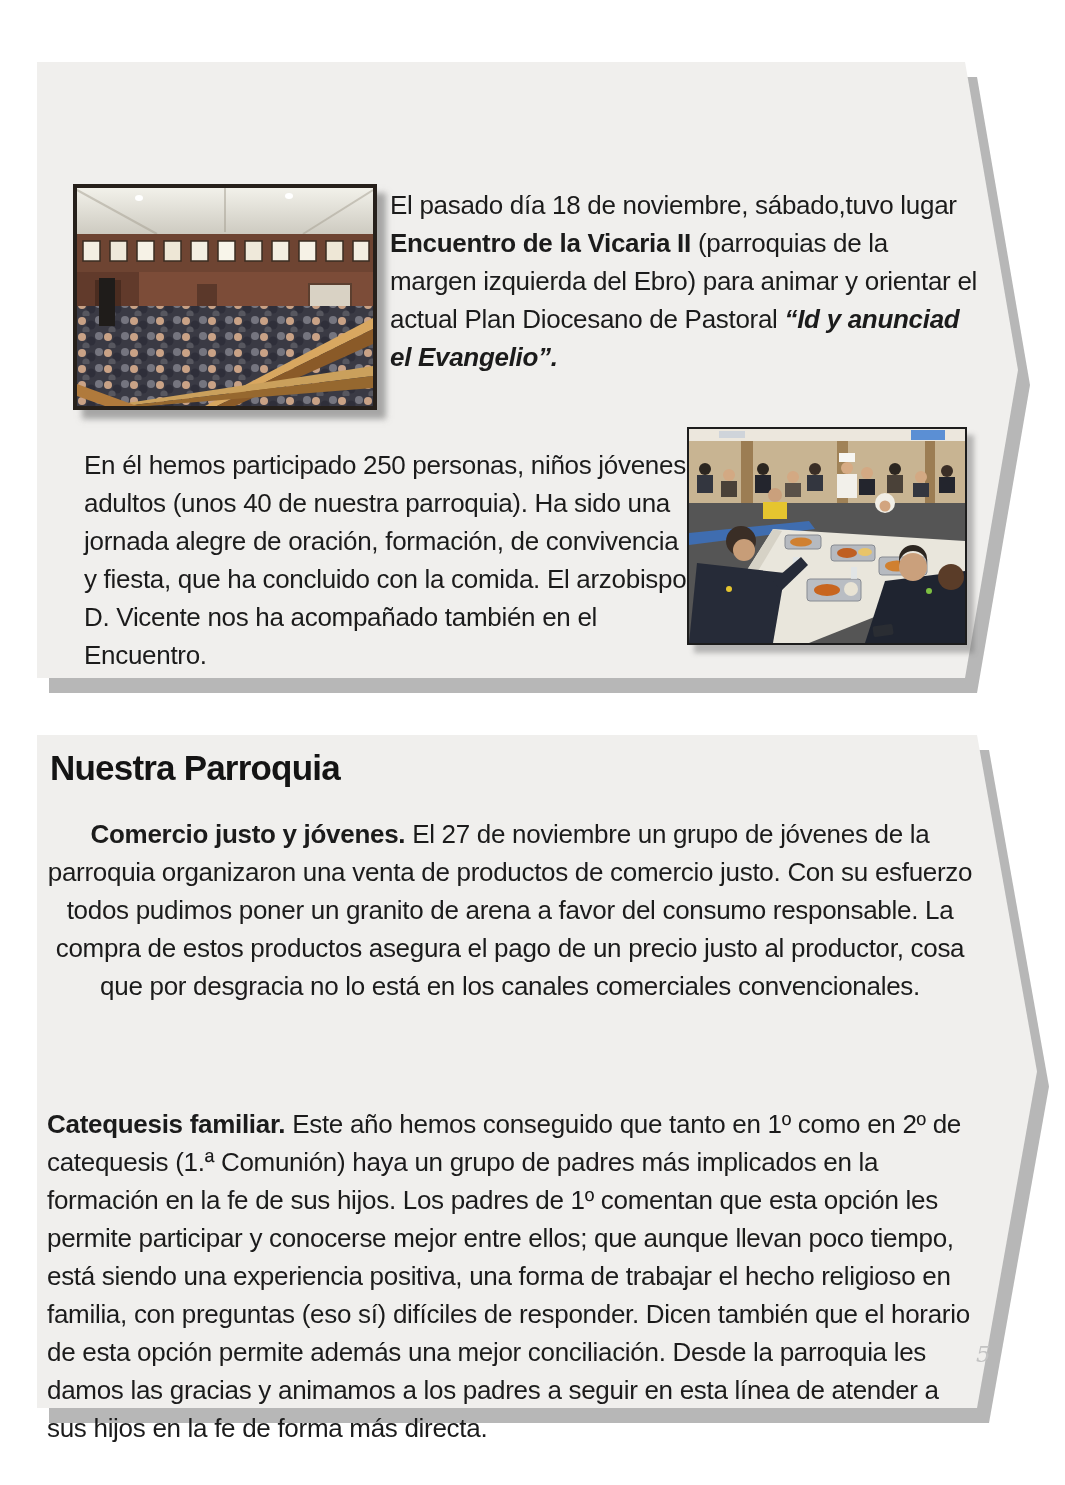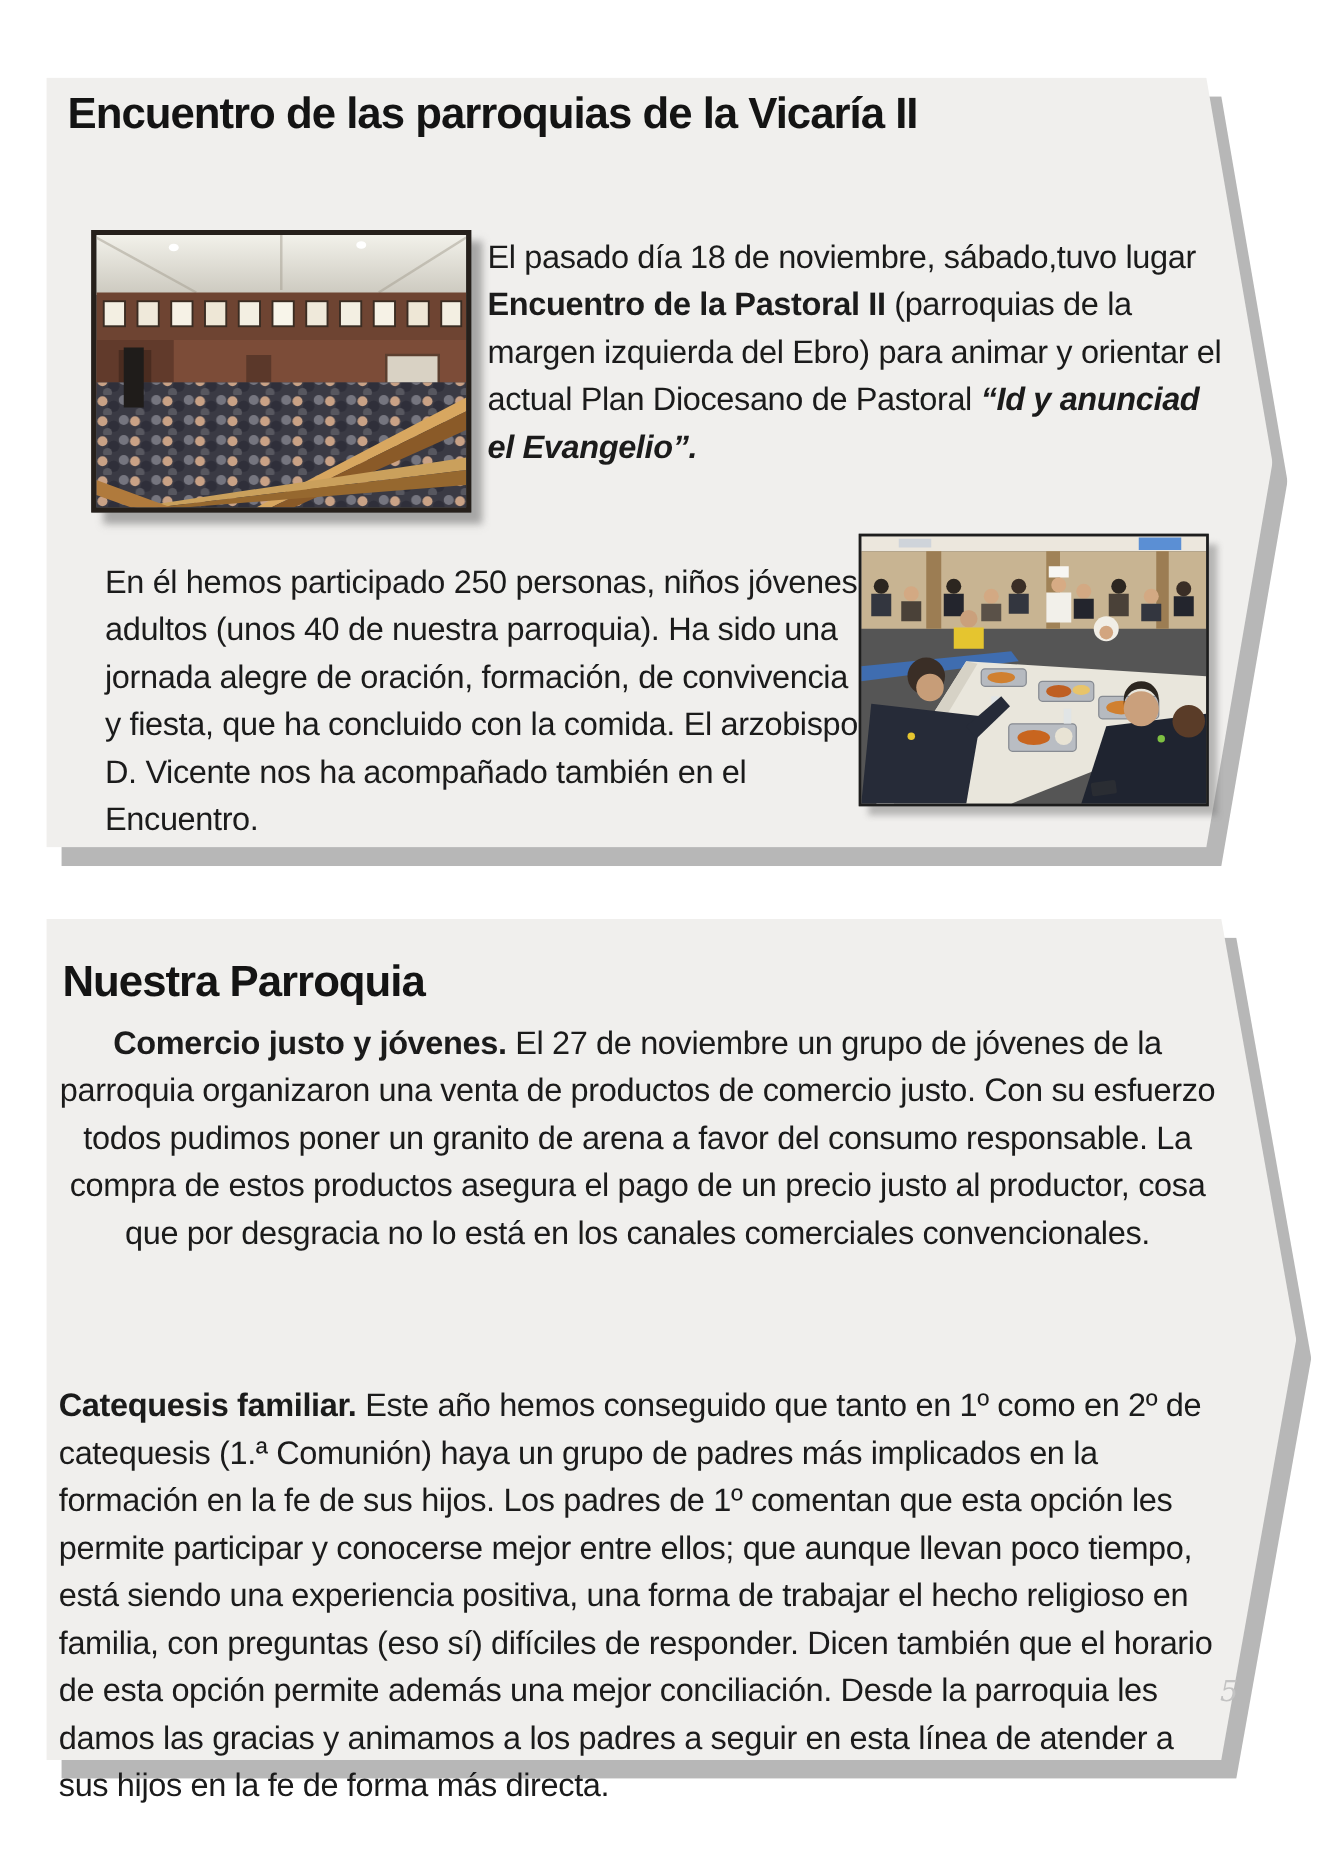--- a/index.html
+++ b/index.html
@@ -47,21 +47,20 @@
     font-size:23px;color:#c3c3c3;
   }
 </style>
 </head>
 <body>
 
 <div class="panel-shadow chev1" style="left:49px;top:77px;width:981px;height:616px;"></div>
 <div class="panel-bg chev1" style="left:37px;top:62px;width:981px;height:616px;"></div>
 
 <div class="abs h-title" style="left:54px;top:69px;width:940px;">
-  <div>Encuentro de las parroquias de la Vicaría II</div>
 </div>
 
 <div class="photo photo-church abs">
   <svg width="296" height="218" viewBox="0 0 296 218">
     <defs>
       <linearGradient id="ceil" x1="0" y1="0" x2="0" y2="1">
         <stop offset="0" stop-color="#f2f1ea"></stop>
           <stop offset="1" stop-color="#ccc9bf"></stop>
       </linearGradient>
       <pattern id="heads" width="26" height="16" patternUnits="userSpaceOnUse">
@@ -102,21 +101,21 @@
       <polygon points="128,218 296,130 296,141 140,218" fill="#d8a760"></polygon>
       <polygon points="140,218 296,141 296,156 158,218" fill="#8a5a28"></polygon>
       <polygon points="30,218 296,178 296,188 48,218" fill="#caa05c"></polygon>
       <polygon points="48,218 296,188 296,200 70,218" fill="#96682f"></polygon>
       <polygon points="0,196 60,218 28,218 0,208" fill="#b07a3c"></polygon>
     </g>
   </svg>
 </div>
 
 <div class="abs body-txt" style="left:390px;top:186px;width:590px;">
-  <span>El pasado día 18 de noviembre, sábado,tuvo lugar </span><span class="b">Encuentro de la Pastoral II</span><span> (parroquias de la margen izquierda del Ebro) para animar y orientar el actual Plan Diocesano de Pastoral </span><span class="bi">“Id y anunciad el Evangelio”.</span>
+  <span>El pasado día 18 de noviembre, sábado,tuvo lugar </span><span class="b">Encuentro de la Vicaria II</span><span> (parroquias de la margen izquierda del Ebro) para animar y orientar el actual Plan Diocesano de Pastoral </span><span class="bi">“Id y anunciad el Evangelio”.</span>
 </div>
 
 <div class="abs body-txt" style="left:84px;top:446px;width:610px;">
   <span>En él hemos participado 250 personas, niños jóvenes, adultos (unos 40 de nuestra parroquia). Ha sido una jornada alegre de oración, formación, de convivencia y fiesta, que ha concluido con la comida. El arzobispo D. Vicente nos ha acompañado también en el Encuentro.</span>
 </div>
 
 <div class="photo photo-lunch abs">
   <svg width="276" height="214" viewBox="0 0 276 214">
     <rect x="0" y="0" width="276" height="12" fill="#ece7dd"></rect>
     <rect x="222" y="1" width="34" height="10" fill="#5b8fd4"></rect>
@@ -188,21 +187,21 @@
       <circle cx="262" cy="148" r="13" fill="#5a3c28"></circle>
       <circle cx="240" cy="162" r="3" fill="#7ec042"></circle>
     </g>
     <rect x="184" y="196" width="20" height="11" rx="2" fill="#2a2d33" transform="rotate(-8 194 201)"></rect>
   </svg>
 </div>
 
 <div class="panel-shadow chev2" style="left:49px;top:750px;width:1000px;height:673px;"></div>
 <div class="panel-bg chev2" style="left:37px;top:735px;width:1000px;height:673px;"></div>
 
-<div class="abs h-title" style="left:50px;top:764px;width:600px;">
+<div class="abs h-title" style="left:50px;top:746px;width:600px;">
   <span>Nuestra Parroquia</span>
 </div>
 
 <div class="abs body-txt" style="left:47px;top:815px;width:926px;text-align:center;">
   <span class="b">Comercio justo y jóvenes.</span><span> El 27 de noviembre un grupo de jóvenes de la parroquia organizaron una venta de productos de comercio justo. Con su esfuerzo todos pudimos poner un granito de arena a favor del consumo responsable. La compra de estos productos asegura el pago de un precio justo al productor, cosa que por desgracia no lo está en los canales comerciales convencionales.</span>
 </div>
 
 <div class="abs body-txt" style="left:47px;top:1069px;width:934px;margin-top:36px;">
   <span class="b">Catequesis familiar.</span><span> Este año hemos conseguido que tanto en 1º como en 2º de catequesis (1.ª Comunión) haya un grupo de padres más implicados en la formación en la fe de sus hijos. Los padres de 1º comentan que esta opción les permite participar y conocerse mejor entre ellos; que aunque llevan poco tiempo, está siendo una experiencia positiva, una forma de trabajar el hecho religioso en familia, con preguntas (eso sí) difíciles de responder. Dicen también que el horario de esta opción permite además una mejor conciliación. Desde la parroquia les damos las gracias y animamos a los padres a seguir en esta línea de atender a sus hijos en la fe de forma más directa.</span>
 </div>

